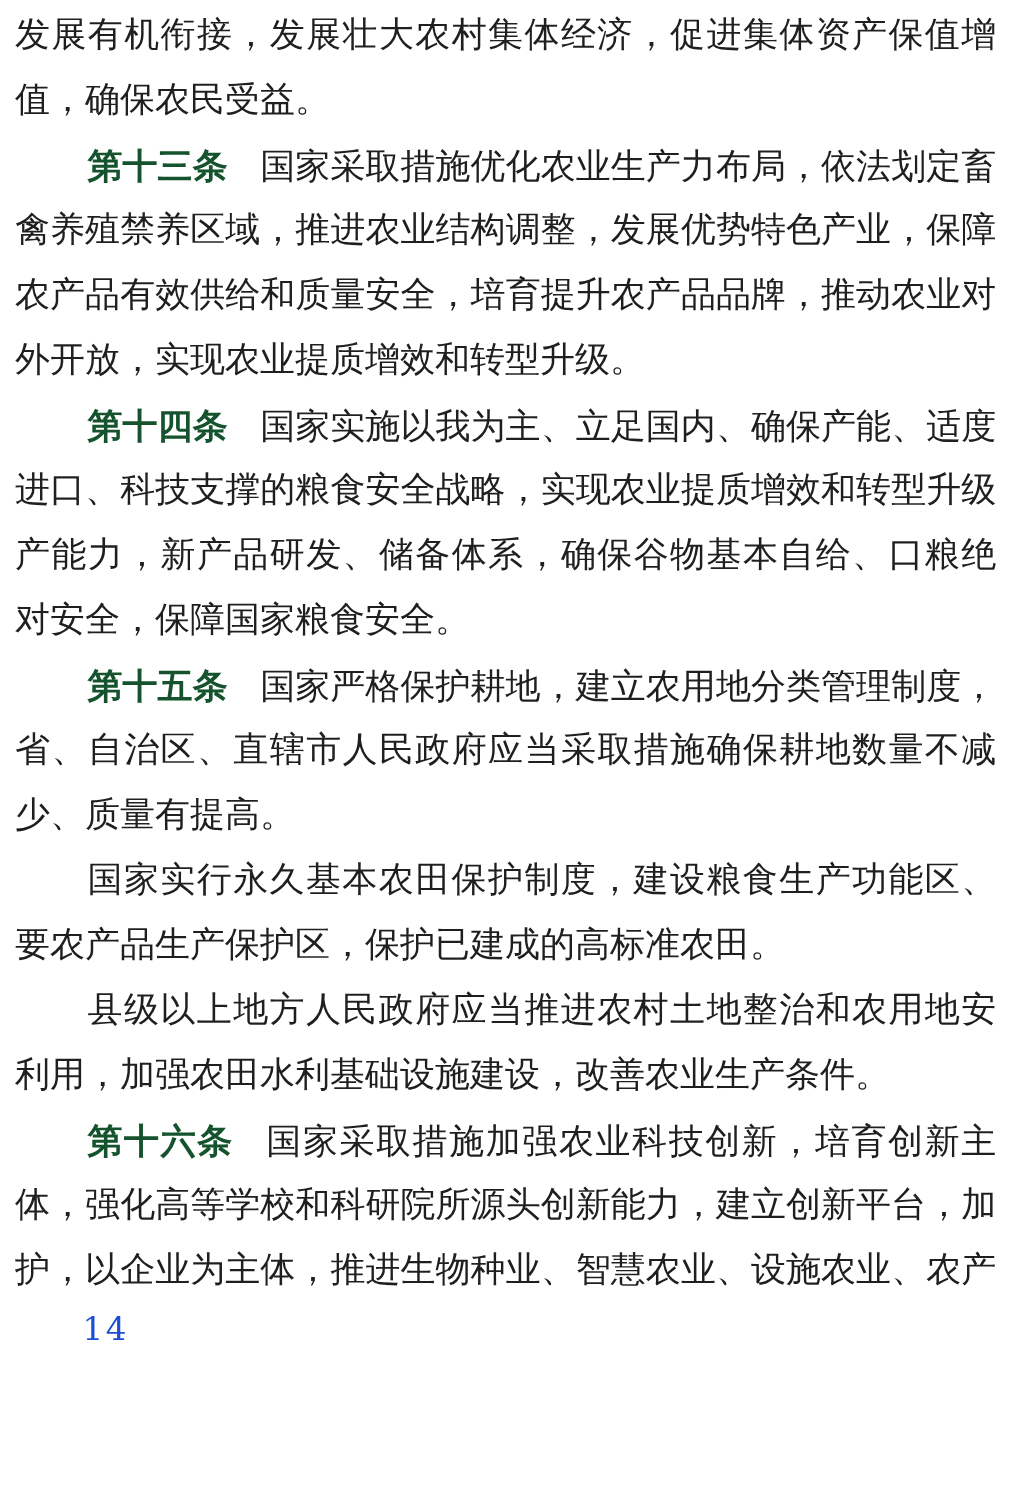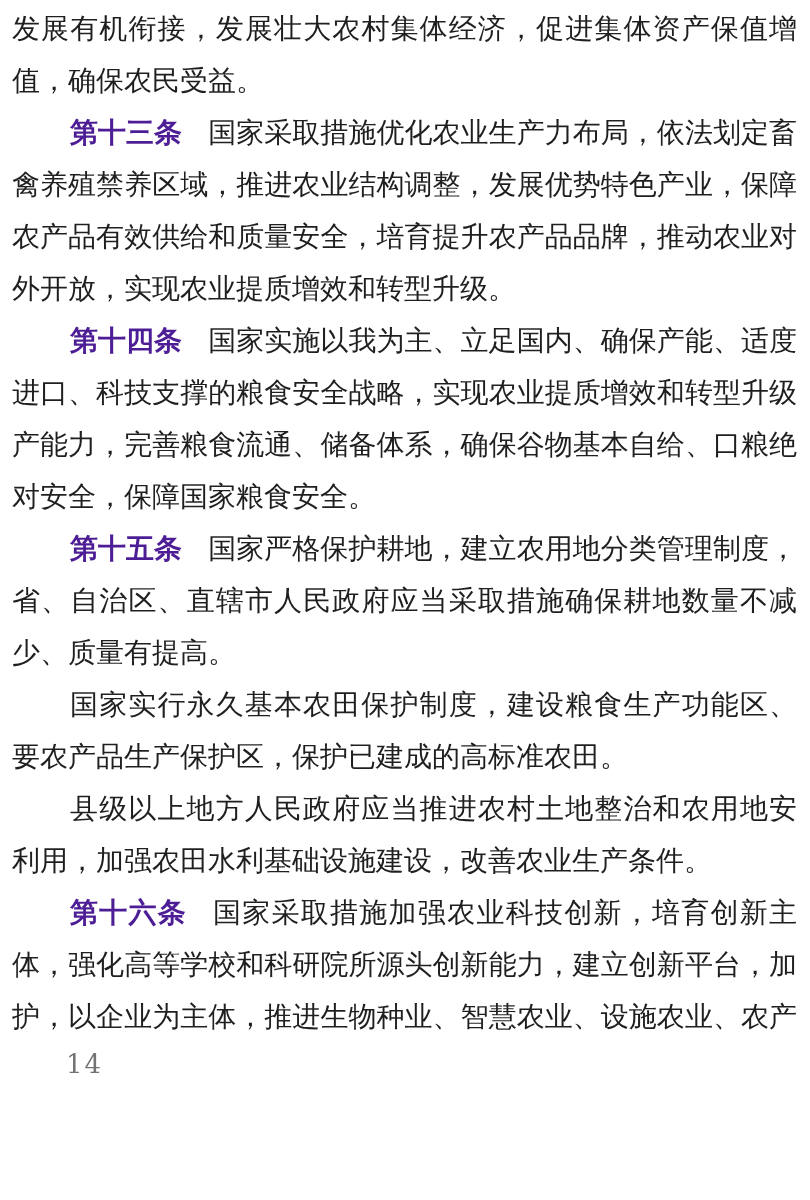--- a/index.html
+++ b/index.html
@@ -31,48 +31,48 @@
   }
   .line.indent {
     padding-left: 58px;
   }
   .line.no-fill {
     text-align: right;
     text-align-last: left;
   }
   .article-label {
     font-weight: 700;
-    color: #4c1d95;
+    color: #14532d;
     margin-right: 26px;
     font-family: "Liberation Sans", "DejaVu Sans", sans-serif;
   }
   .page-number {
     margin-top: 6px;
     padding-left: 54px;
     font-size: 26px;
     line-height: 30px;
     letter-spacing: 2px;
-    color: #737373;
+    color: #1d4ed8;
     font-family: "DejaVu Serif", "Liberation Serif", serif;
   }
 </style>
 </head>
 <body>
 
 <div class="page">
   <div class="text-block">
       <div class="line"><span>发展有机衔接，发展壮大农村集体经济，促进集体资产保值增</span></div>
       <div class="line no-fill"><span>值，确保农民受益。</span></div>
       <div class="line indent"><span class="article-label">第十三条</span><span>国家采取措施优化农业生产力布局，依法划定畜</span></div>
       <div class="line"><span>禽养殖禁养区域，推进农业结构调整，发展优势特色产业，保障</span></div>
       <div class="line"><span>农产品有效供给和质量安全，培育提升农产品品牌，推动农业对</span></div>
       <div class="line no-fill"><span>外开放，实现农业提质增效和转型升级。</span></div>
       <div class="line indent"><span class="article-label">第十四条</span><span>国家实施以我为主、立足国内、确保产能、适度</span></div>
       <div class="line"><span>进口、科技支撑的粮食安全战略，实现农业提质增效和转型升级</span></div>
-      <div class="line"><span>产能力，完善粮食流通、储备体系，确保谷物基本自给、口粮绝</span></div>
+      <div class="line"><span>产能力，新产品研发、储备体系，确保谷物基本自给、口粮绝</span></div>
       <div class="line no-fill"><span>对安全，保障国家粮食安全。</span></div>
       <div class="line indent"><span class="article-label">第十五条</span><span>国家严格保护耕地，建立农用地分类管理制度，</span></div>
       <div class="line"><span>省、自治区、直辖市人民政府应当采取措施确保耕地数量不减</span></div>
       <div class="line no-fill"><span>少、质量有提高。</span></div>
       <div class="line indent"><span>国家实行永久基本农田保护制度，建设粮食生产功能区、重</span></div>
       <div class="line no-fill"><span>要农产品生产保护区，保护已建成的高标准农田。</span></div>
       <div class="line indent"><span>县级以上地方人民政府应当推进农村土地整治和农用地安全</span></div>
       <div class="line no-fill"><span>利用，加强农田水利基础设施建设，改善农业生产条件。</span></div>
       <div class="line indent"><span class="article-label">第十六条</span><span>国家采取措施加强农业科技创新，培育创新主</span></div>
       <div class="line"><span>体，强化高等学校和科研院所源头创新能力，建立创新平台，加</span></div>

